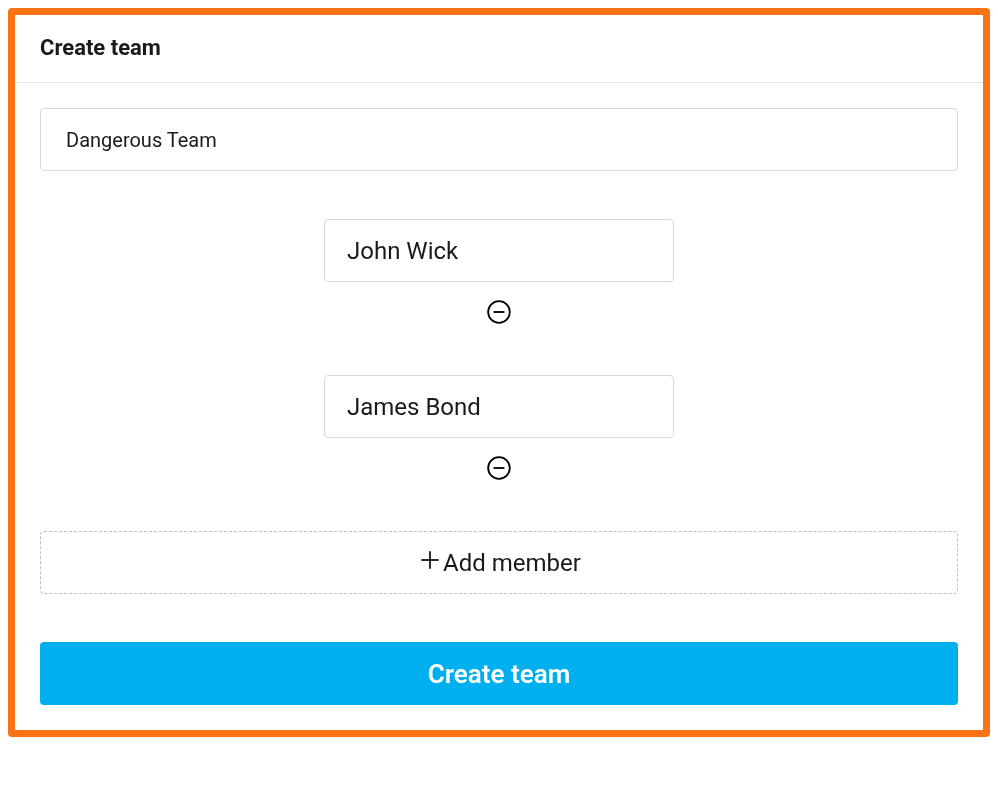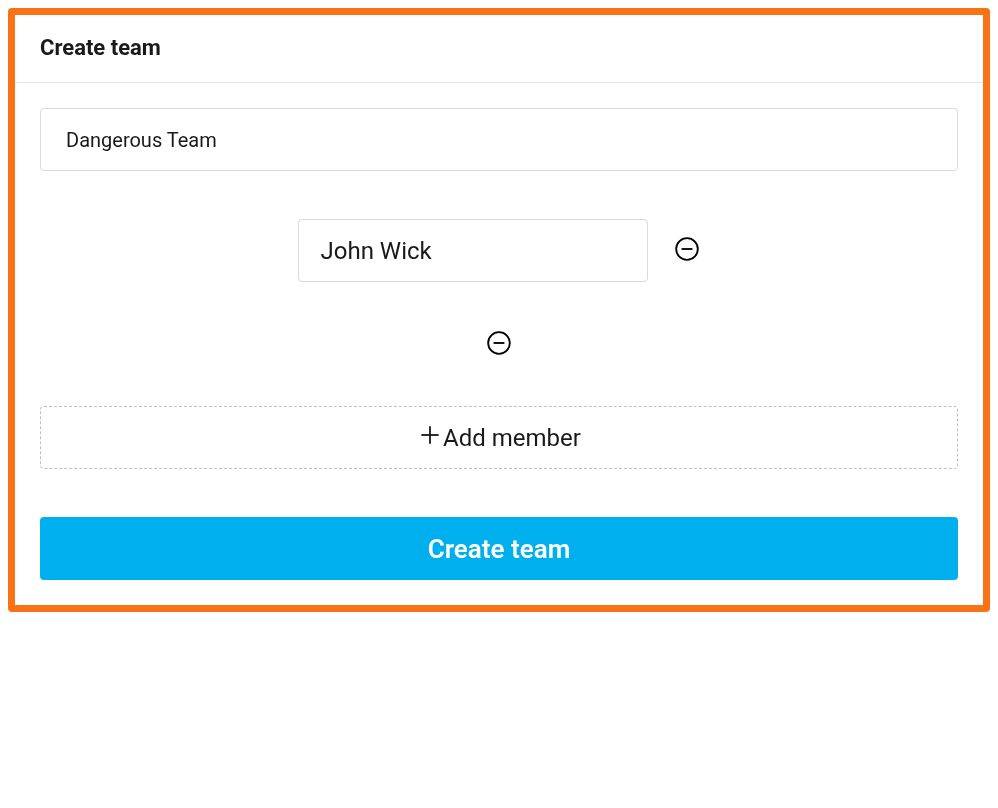--- a/index.html
+++ b/index.html
@@ -45,21 +45,22 @@
     .members {
       margin-top: 48px;
       display: flex;
       flex-direction: column;
       align-items: center;
       gap: 48px;
     }
     .member-row {
       display: flex;
       align-items: center;
-      gap: 25px;
+      gap: 17px;
+      flex-direction: column;
     }
     .member-input {
       width: 350px;
       height: 63px;
       border: 1px solid #d9d9d9;
       border-radius: 4px;
       padding: 0 22px;
       font-size: 24px;
       color: #1a1a1a;
       outline: none;
@@ -123,20 +124,21 @@
           <span>
             <svg width="26" height="26" viewBox="0 0 24 24" fill="none" stroke="#000" stroke-width="1.7">
               <circle cx="12" cy="12" r="10"></circle>
               <line x1="7" y1="12" x2="17" y2="12"></line>
             </svg>
           </span>
         </button>
       </div>
 
       <div class="member-row">
+        <input type="text" class="member-input" value="James Bond" style="">
         <button class="remove-btn">
           <span>
             <svg width="26" height="26" viewBox="0 0 24 24" fill="none" stroke="#000" stroke-width="1.7">
               <circle cx="12" cy="12" r="10"></circle>
               <line x1="7" y1="12" x2="17" y2="12"></line>
             </svg>
           </span>
         </button>
       </div>
 

